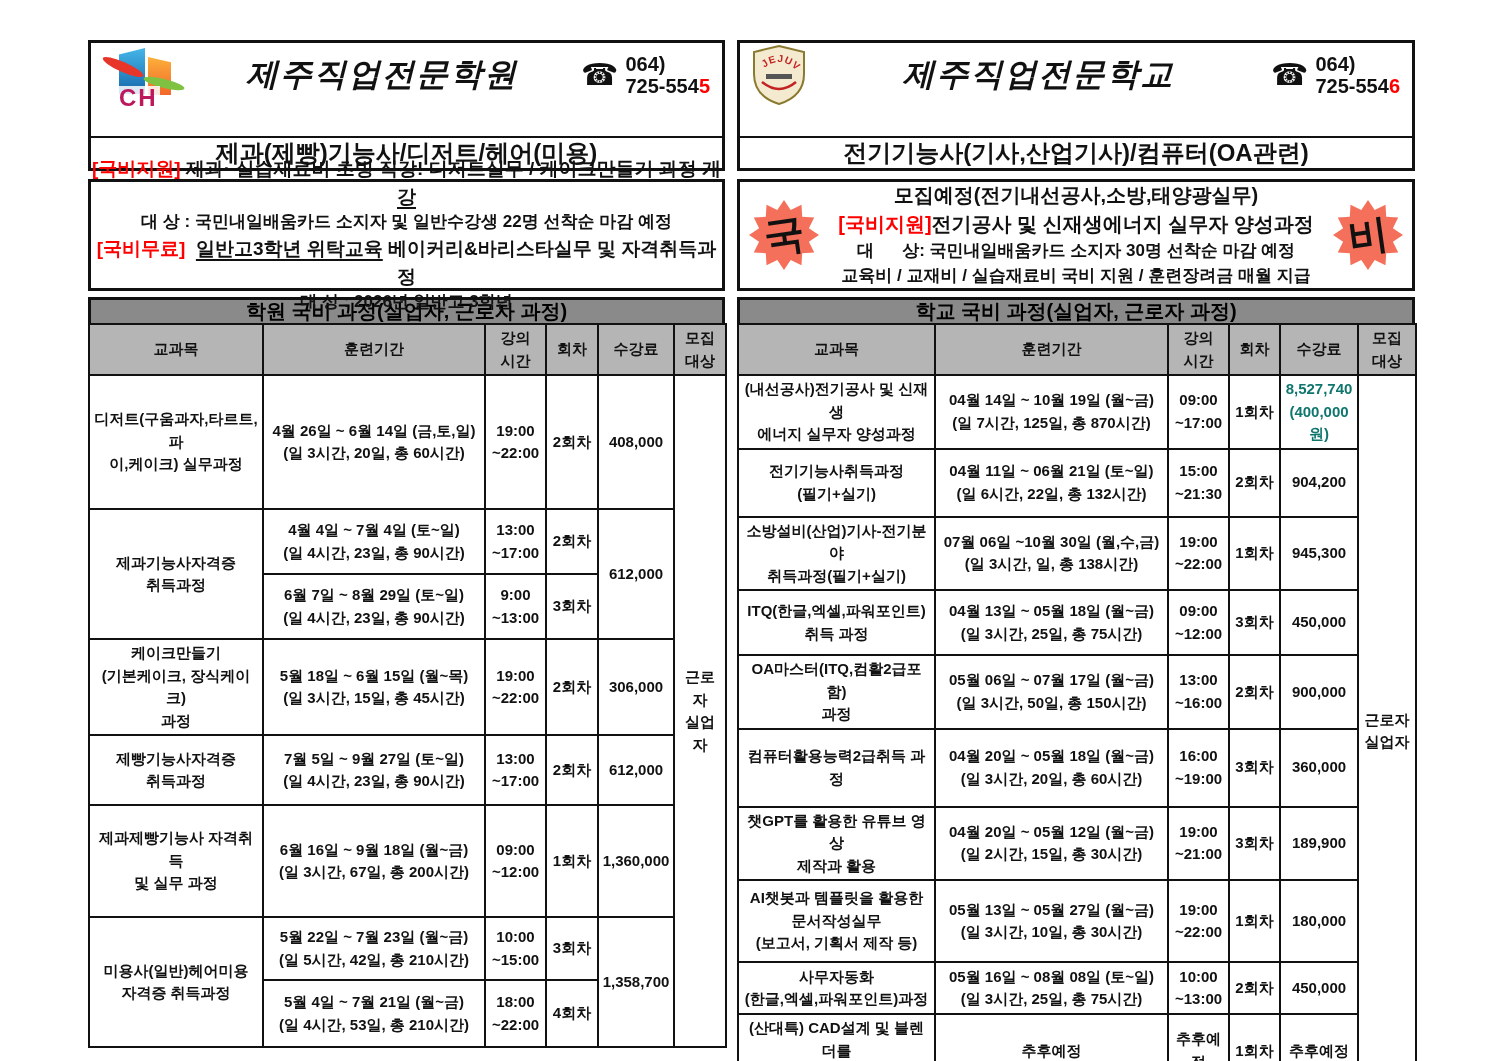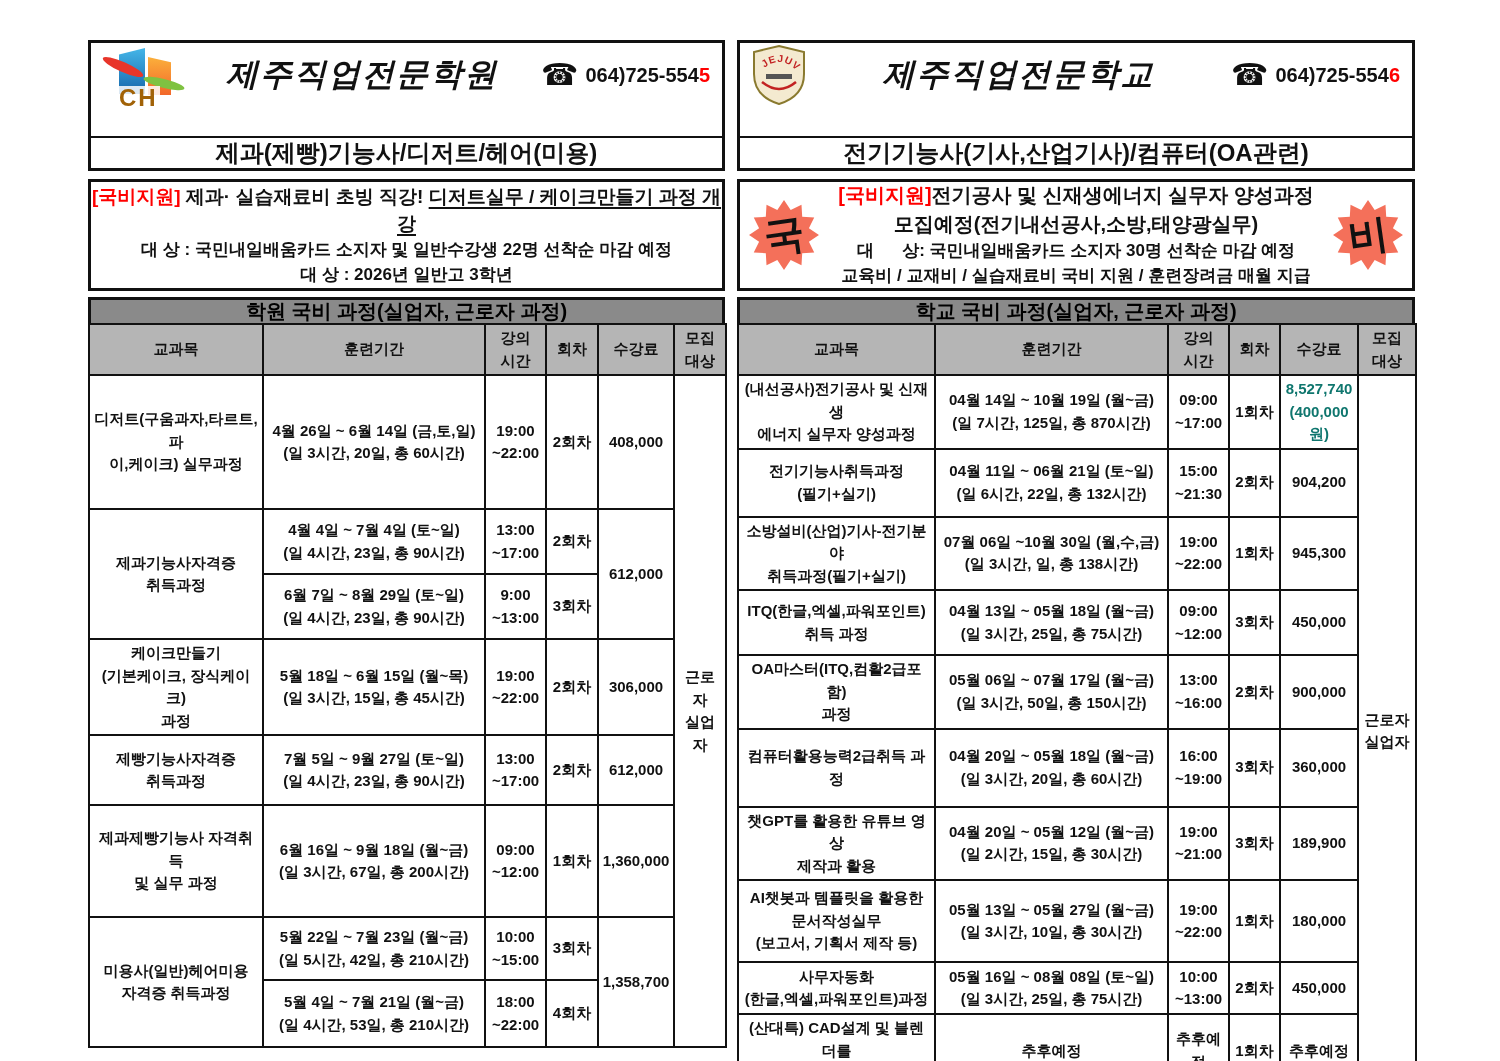--- a/index.html
+++ b/index.html
@@ -8,21 +8,21 @@
   .cols{position:absolute;left:88px;top:40px;display:flex;gap:12px;}
   .col{display:flex;flex-direction:column;}
   .col-left{width:637px;}
   .col-right{width:678px;}
 
   .hdrbox{border:3px solid #111;box-sizing:border-box;background:#fff;}
   .hdr{height:64px;display:flex;align-items:center;padding:0 12px;}
   .hdr-title{flex:1;text-align:center;font-size:32px;letter-spacing:2px;white-space:nowrap;font-style:italic;}
   .phone{display:flex;align-items:center;gap:7px;}
   .phone-icon{font-size:30px;line-height:1;}
-  .phone-nums{display:flex;flex-direction:row;line-height:1.12;font-size:20px;}
+  .phone-nums{display:flex;flex-direction:column;line-height:1.12;font-size:20px;}
   .red{color:#ff0000;}
   .subrow{height:30px;border-top:2.5px solid #111;display:flex;align-items:center;justify-content:center;font-size:24px;margin-top:29px;}
 
   .notice{position:relative;margin-top:8px;height:112px;border:3px solid #111;box-sizing:border-box;
           display:flex;flex-direction:column;justify-content:center;text-align:center;line-height:1.45;}
   .n-big{font-size:19px;}
   .n-small{font-size:17px;}
   .r-big{font-size:20px;}
   .r-small{font-size:17px;}
   .ul{text-decoration:underline;text-decoration-thickness:2px;text-underline-offset:4px;}
@@ -49,21 +49,21 @@
   .ch-blue{position:absolute;left:16px;top:2px;width:26px;height:46px;
            background:linear-gradient(180deg,#45b6e8,#1566ab);
            clip-path:polygon(0 14%,100% 0,100% 100%,0 100%);}
   .ch-orange{position:absolute;left:45px;top:11px;width:23px;height:38px;
            background:linear-gradient(180deg,#fbb03b,#f2672a);
            clip-path:polygon(0 0,100% 14%,100% 100%,0 100%);}
   .ch-red{position:absolute;left:-2px;top:16px;width:44px;height:10px;background:#e8352a;
           border-radius:50%;transform:rotate(24deg);}
   .ch-green{position:absolute;left:40px;top:33px;width:42px;height:9px;background:#7fc241;
           border-radius:50%;transform:rotate(14deg);}
-  .ch-label{position:absolute;left:14px;bottom:-6px;font-size:24px;letter-spacing:2px;color:#a16207;
+  .ch-label{position:absolute;left:14px;bottom:-6px;font-size:24px;letter-spacing:2px;color:#be185d;
             background:rgba(255,255,255,.85);padding:0 2px;line-height:1;}
 
   .emblem{position:relative;width:54px;height:62px;flex:0 0 auto;}
 </style>
 </head>
 <body>
 
 <div class="page">
   <div class="cols">
 
@@ -85,20 +85,21 @@
               <span><span>725-554</span><span class="red">5</span></span>
             </span>
           </div>
         </div>
         <div class="subrow">제과(제빵)기능사/디저트/헤어(미용)</div>
       </div>
 
       <div class="notice">
         <div class="n-big"><span class="red">[국비지원]</span><span> 제과· 실습재료비 초빙 직강!  </span><span class="ul">디저트실무 / 케이크만들기 과정 개강</span></div>
         <div class="n-small">대 상 : 국민내일배움카드 소지자 및 일반수강생 22명 선착순 마감 예정</div>
+        <div class="n-big"><span class="red">[국비무료]</span>&nbsp;&nbsp;<span class="ul">일반고3학년 위탁교육</span><span> 베이커리&amp;바리스타실무 및 자격취득과정</span></div>
         <div class="n-small">대 상 : 2026년 일반고 3학년</div>
       </div>
 
       <div class="bar">학원 국비 과정(실업자, 근로자 과정)</div>
 
       <table>
         <colgroup>
           <col style="width:174px">
             <col style="width:222px">
             <col style="width:61px">
@@ -232,22 +233,22 @@
               <polygon fill="#f4705a" points="69,35 59.2,41.5 64.4,52 52.7,52.7 52,64.4 41.5,59.2 35,69 28.5,59.2 18,64.4 17.3,52.7 5.6,52 10.8,41.5 1,35 10.8,28.5 5.6,18 17.3,17.3 18,5.6 28.5,10.8 35,1 41.5,10.8 52,5.6 52.7,17.3 64.4,18 59.2,28.5"></polygon>
             </svg>
           <span class="badge-char">국</span>
         </div>
         <div class="badge badge-right">
           <svg viewBox="0 0 70 70">
               <polygon fill="#f4705a" points="69,35 59.2,41.5 64.4,52 52.7,52.7 52,64.4 41.5,59.2 35,69 28.5,59.2 18,64.4 17.3,52.7 5.6,52 10.8,41.5 1,35 10.8,28.5 5.6,18 17.3,17.3 18,5.6 28.5,10.8 35,1 41.5,10.8 52,5.6 52.7,17.3 64.4,18 59.2,28.5"></polygon>
             </svg>
           <span class="badge-char">비</span>
         </div>
+        <div class="r-big">모집예정(전기내선공사,소방,태양광실무)</div>
         <div class="r-big"><span class="red">[국비지원]</span><span>전기공사 및 신재생에너지 실무자 양성과정</span></div>
-        <div class="r-big">모집예정(전기내선공사,소방,태양광실무)</div>
         <div class="r-small">대&nbsp;&nbsp;&nbsp;&nbsp;&nbsp;&nbsp;상: 국민내일배움카드 소지자 30명 선착순 마감 예정</div>
         <div class="r-small">교육비 / 교재비 / 실습재료비 국비 지원 / 훈련장려금 매월 지급</div>
       </div>
 
       <div class="bar">학교 국비 과정(실업자, 근로자 과정)</div>
 
       <table>
         <colgroup>
           <col style="width:197px">
             <col style="width:233px">

